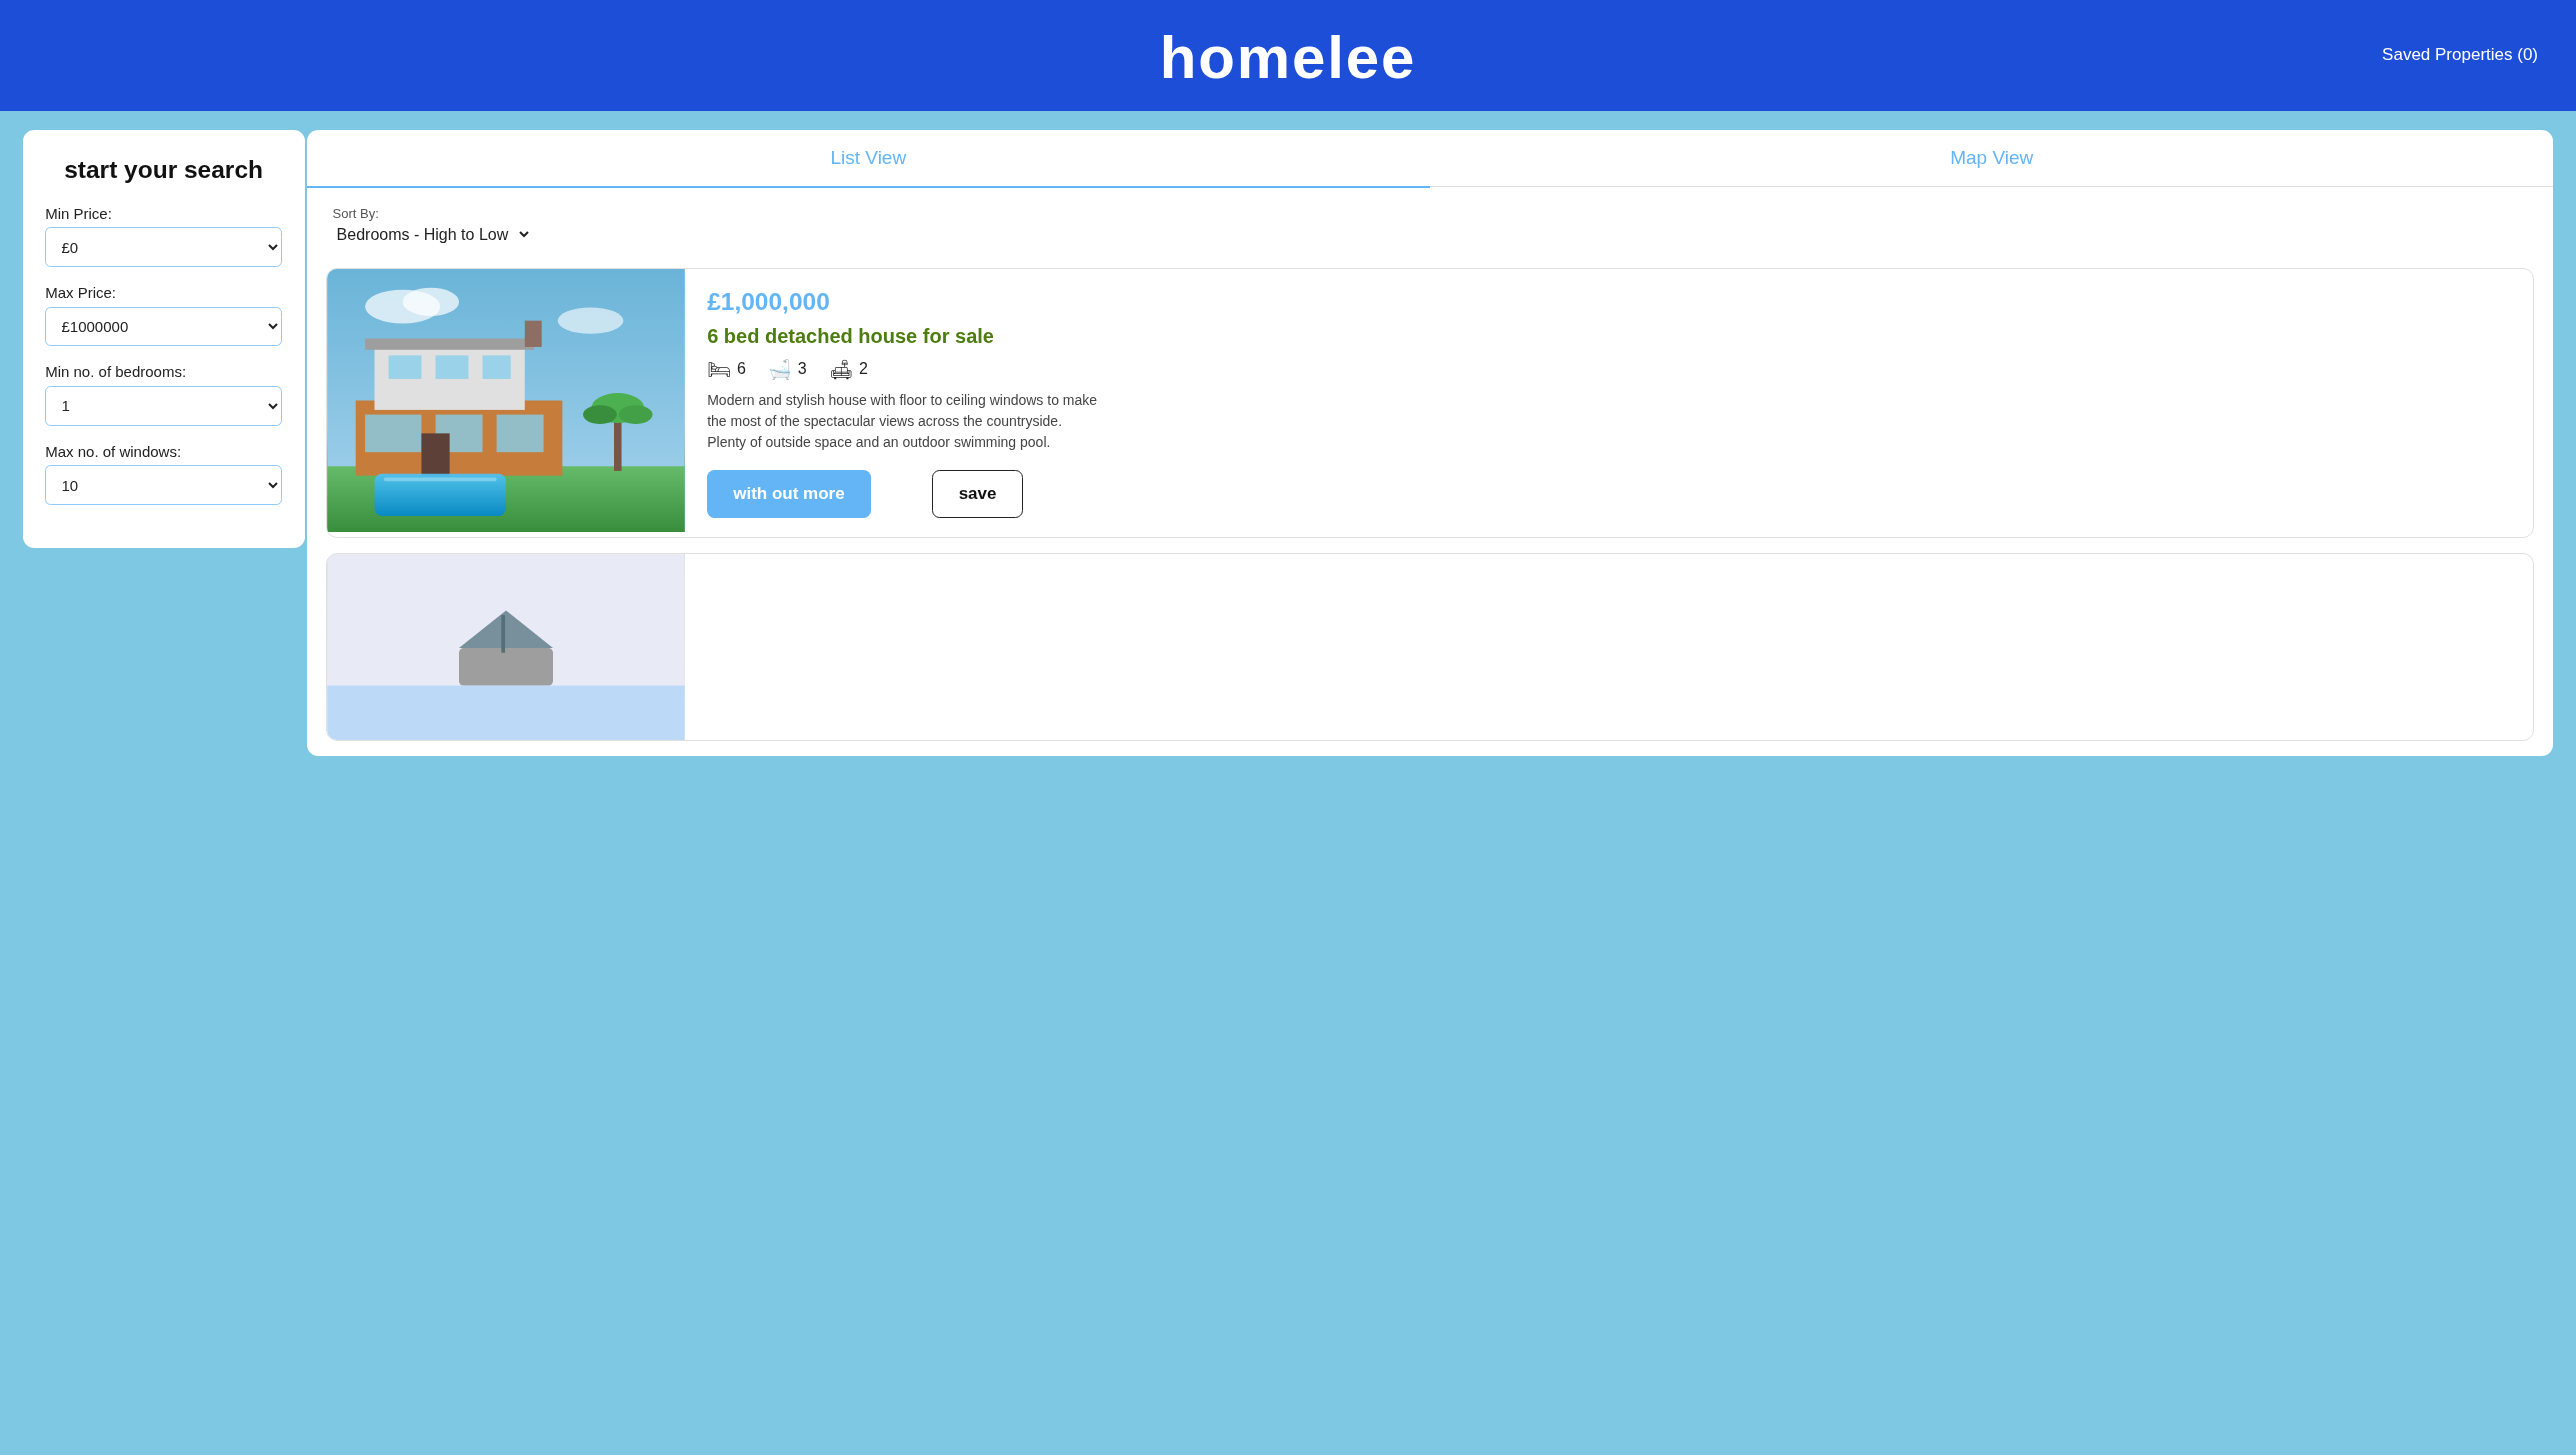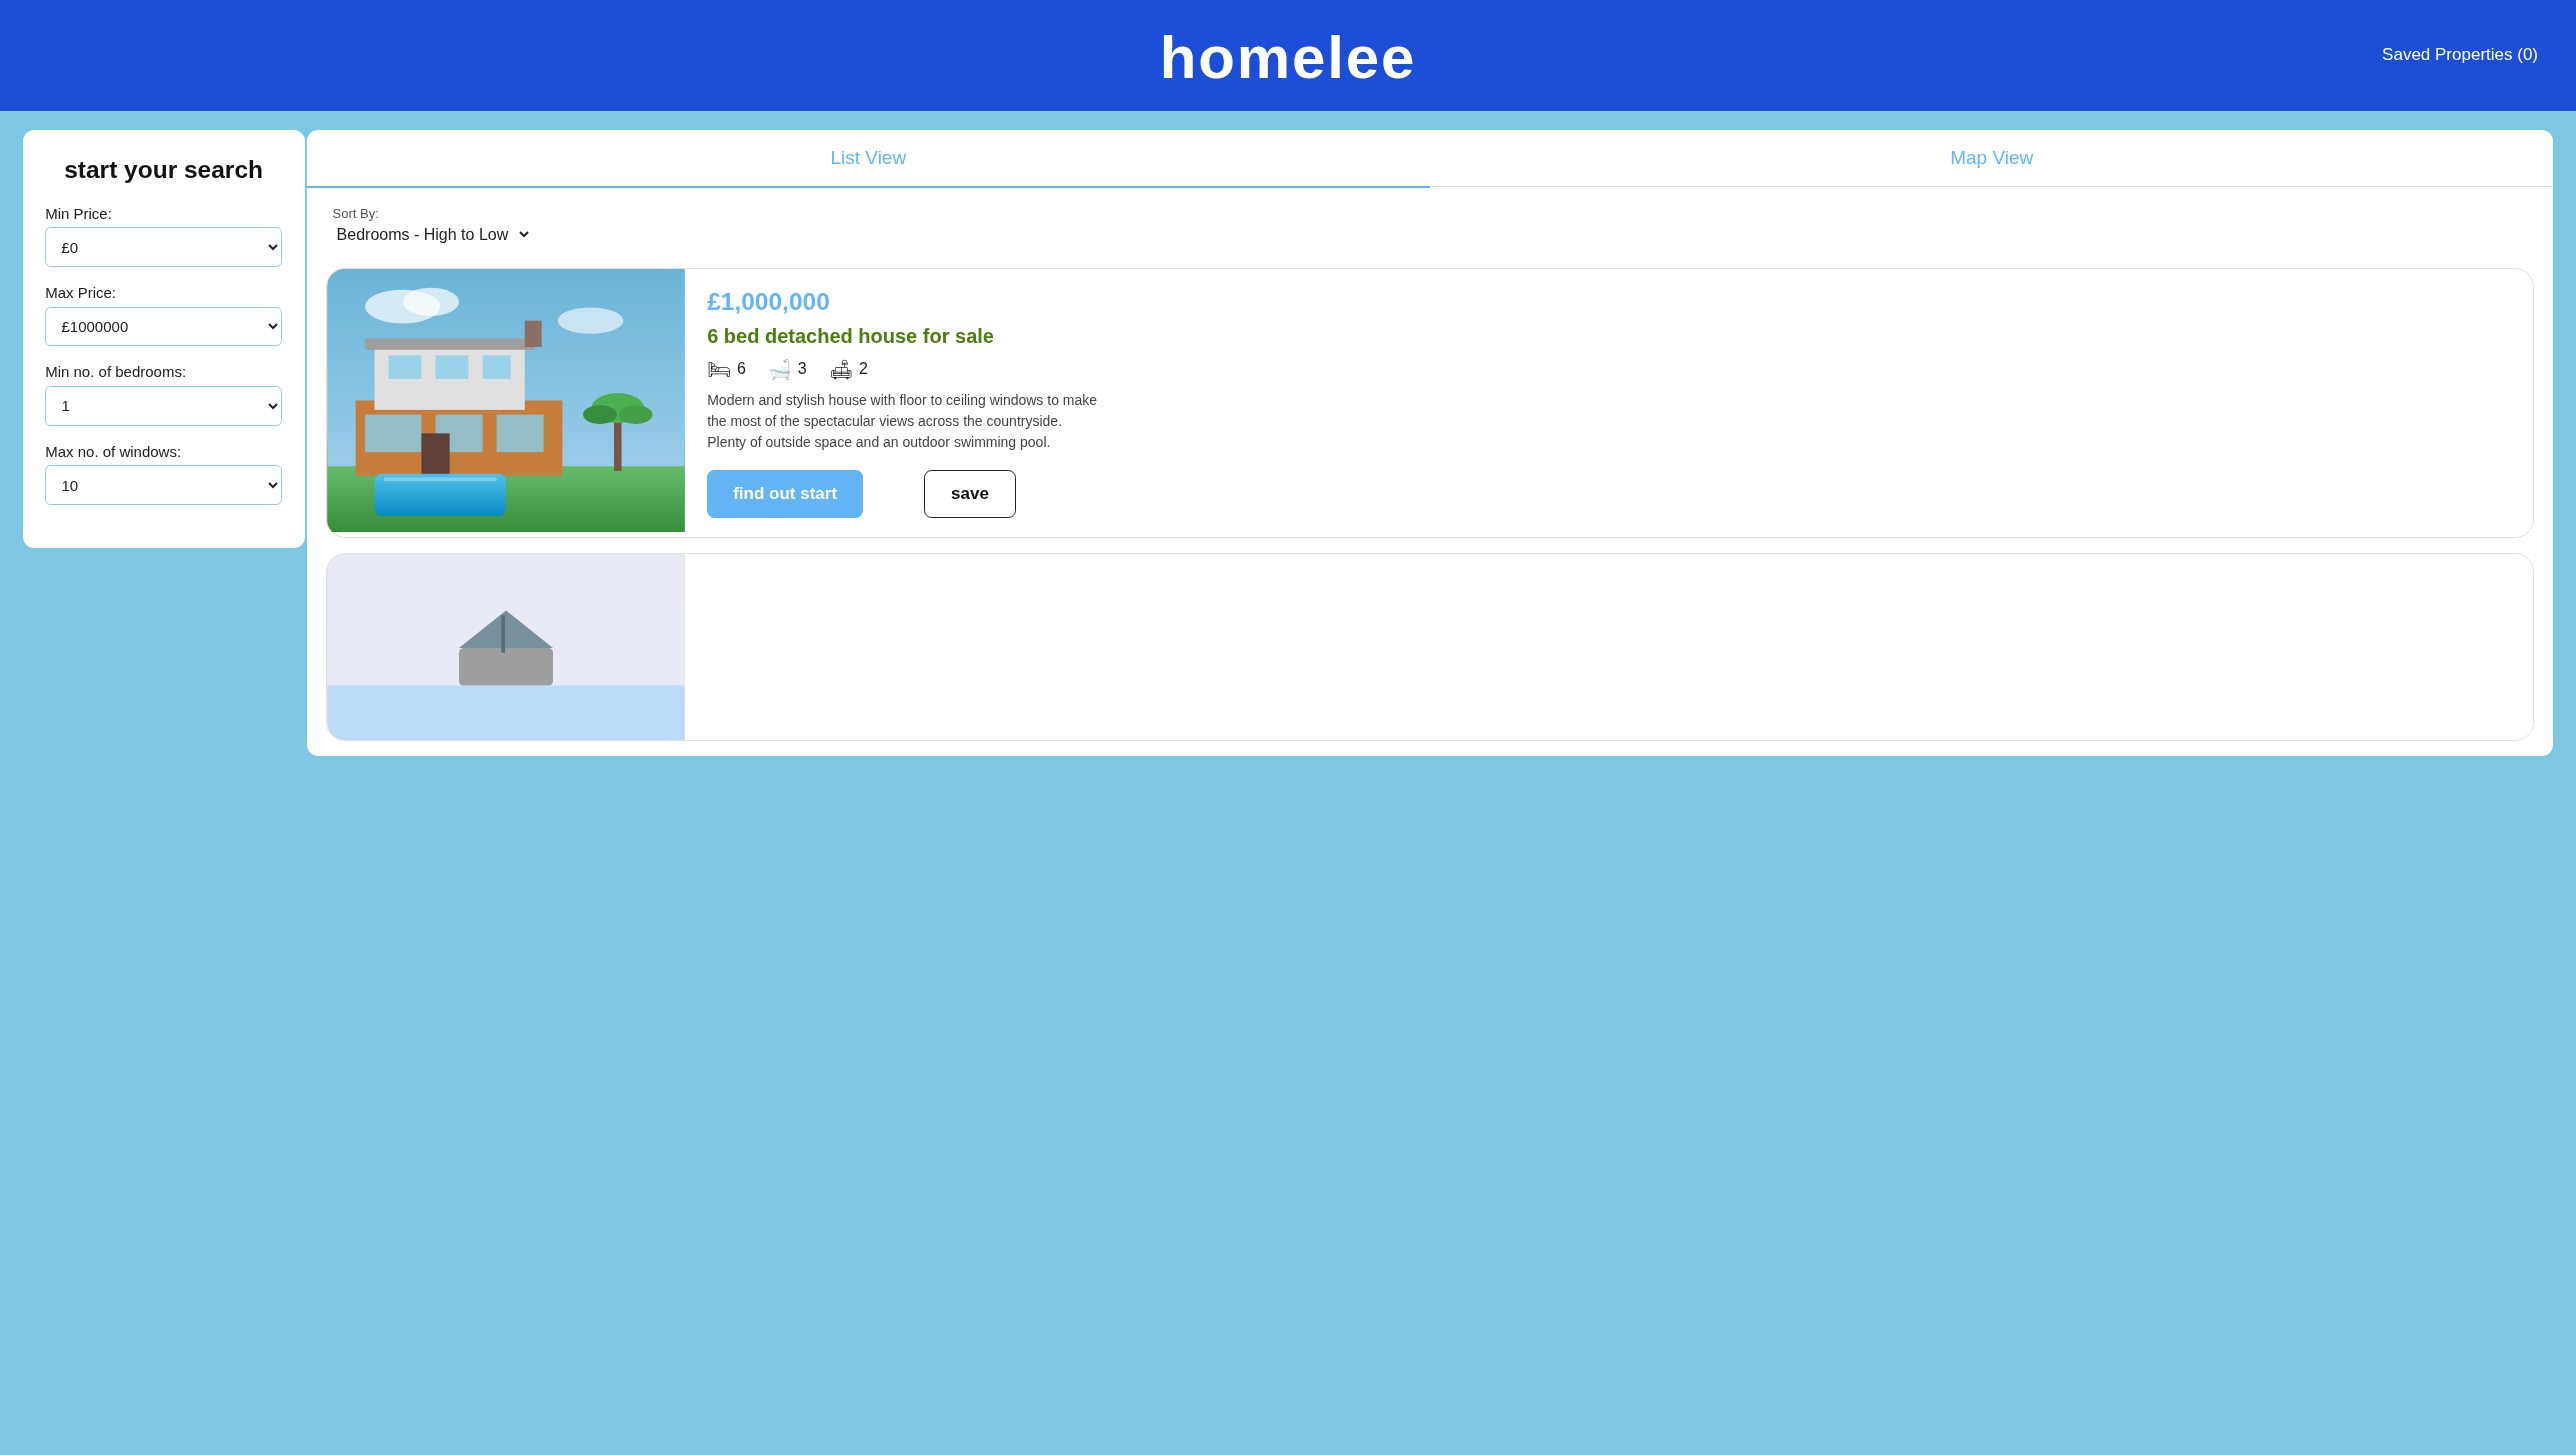--- a/index.html
+++ b/index.html
@@ -126,21 +126,21 @@
     
     .properties-list {
       padding: 15px 19px;
       display: flex;
       flex-direction: column;
       gap: 15px;
     }
 
     .property-card {
       border: 1.4px solid #e0e0e0;
-      border-radius: 19px;
+      border-radius: 11px;
       display: flex;
       overflow: hidden;
       background: white;
     }
 
     .property-details {
       padding: 19px 22.6px;
       display: flex;
       flex-direction: column;
       gap: 9.4px;
@@ -390,21 +390,21 @@
               <span class="feature-icon">🛁</span>
               <span>3</span>
             </div>
             <div class="feature-item">
               <span class="feature-icon">🛋</span>
               <span>2</span>
             </div>
           </div>
           <div class="property-description">Modern and stylish house with floor to ceiling windows to make the most of the spectacular views across the countryside. Plenty of outside space and an outdoor swimming pool.</div>
           <div class="property-actions">
-            <button class="btn-find-more">find out start</button>
+            <button class="btn-find-more">with out more</button>
             <button class="btn-save">save</button>
           </div>
         </div>
       </div>
 
       <div class="property-card" style="height: 188px; overflow: hidden; flex-direction: column;">
         <div class="house-svg-container">
           <svg width="358" height="188" viewBox="0 0 380 200" xmlns="http://www.w3.org/2000/svg">
             <rect width="380" height="200" fill="#e8eaf6"></rect>
 

